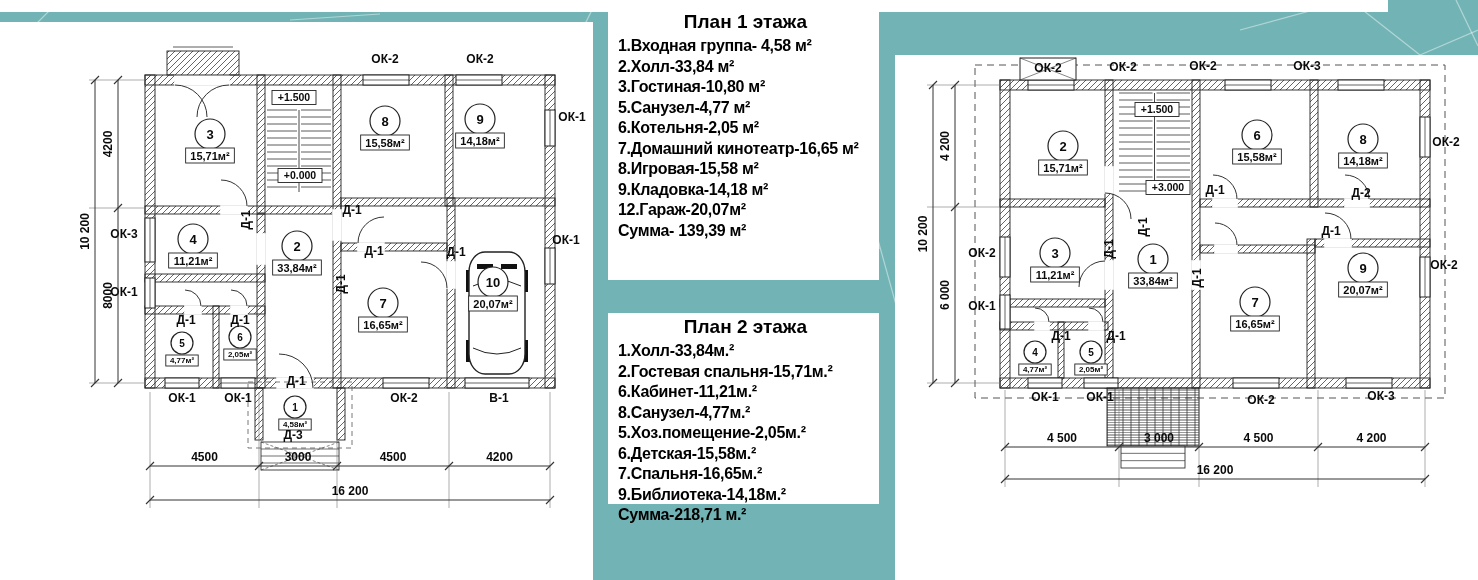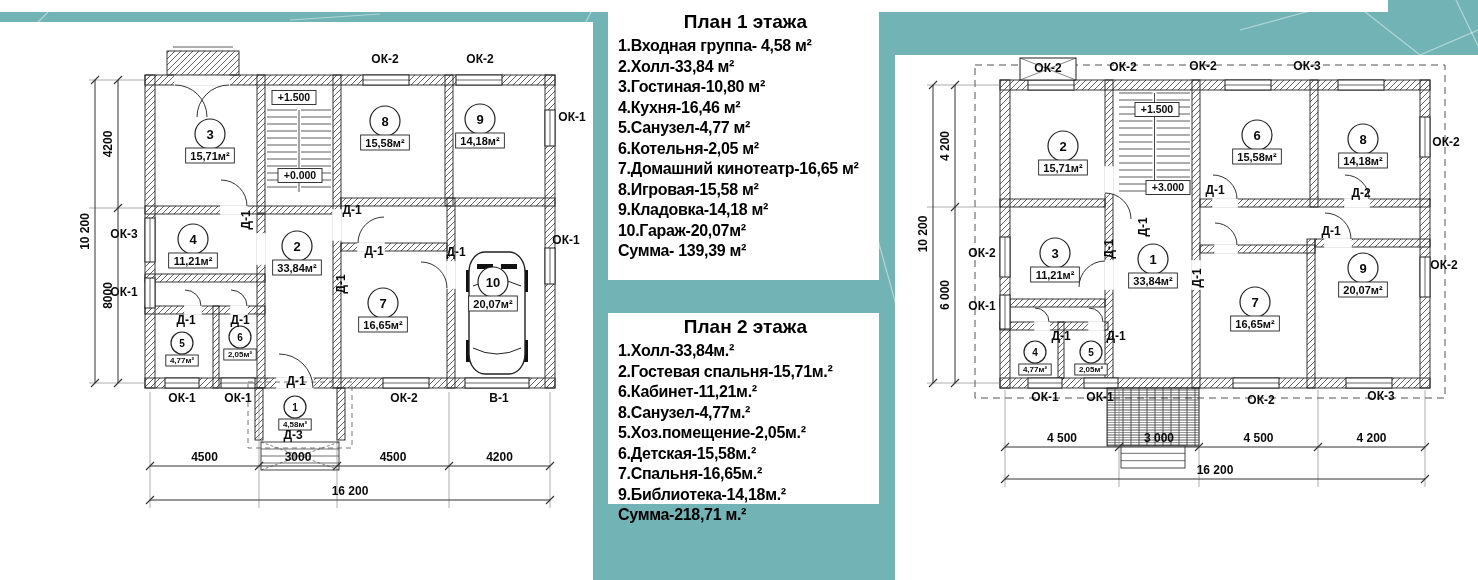--- a/index.html
+++ b/index.html
@@ -277,27 +277,26 @@
       </svg>
   </div>
 
   <div class="legend legend-1">
     <h1 class="legend-title">План 1 этажа</h1>
     <ol>
 
     <li>1.Входная группа- 4,58 м²</li>
         <li>2.Холл-33,84 м²</li>
         <li>3.Гостиная-10,80 м²</li>
-        <li>4.Кухня-16,46 м²</li>
         <li>5.Санузел-4,77 м²</li>
         <li>6.Котельня-2,05 м²</li>
         <li>7.Домашний кинотеатр-16,65 м²</li>
         <li>8.Игровая-15,58 м²</li>
         <li>9.Кладовка-14,18 м²</li>
-        <li>10.Гараж-20,07м²</li>
+        <li>12.Гараж-20,07м²</li>
         <li>Сумма- 139,39 м²</li>
       </ol>
   </div>
 
   <div class="legend legend-2">
     <h1 class="legend-title">План 2 этажа</h1>
     <ol>
 
     <li>1.Холл-33,84м.²</li>
         <li>2.Гостевая спальня-15,71м.²</li>

